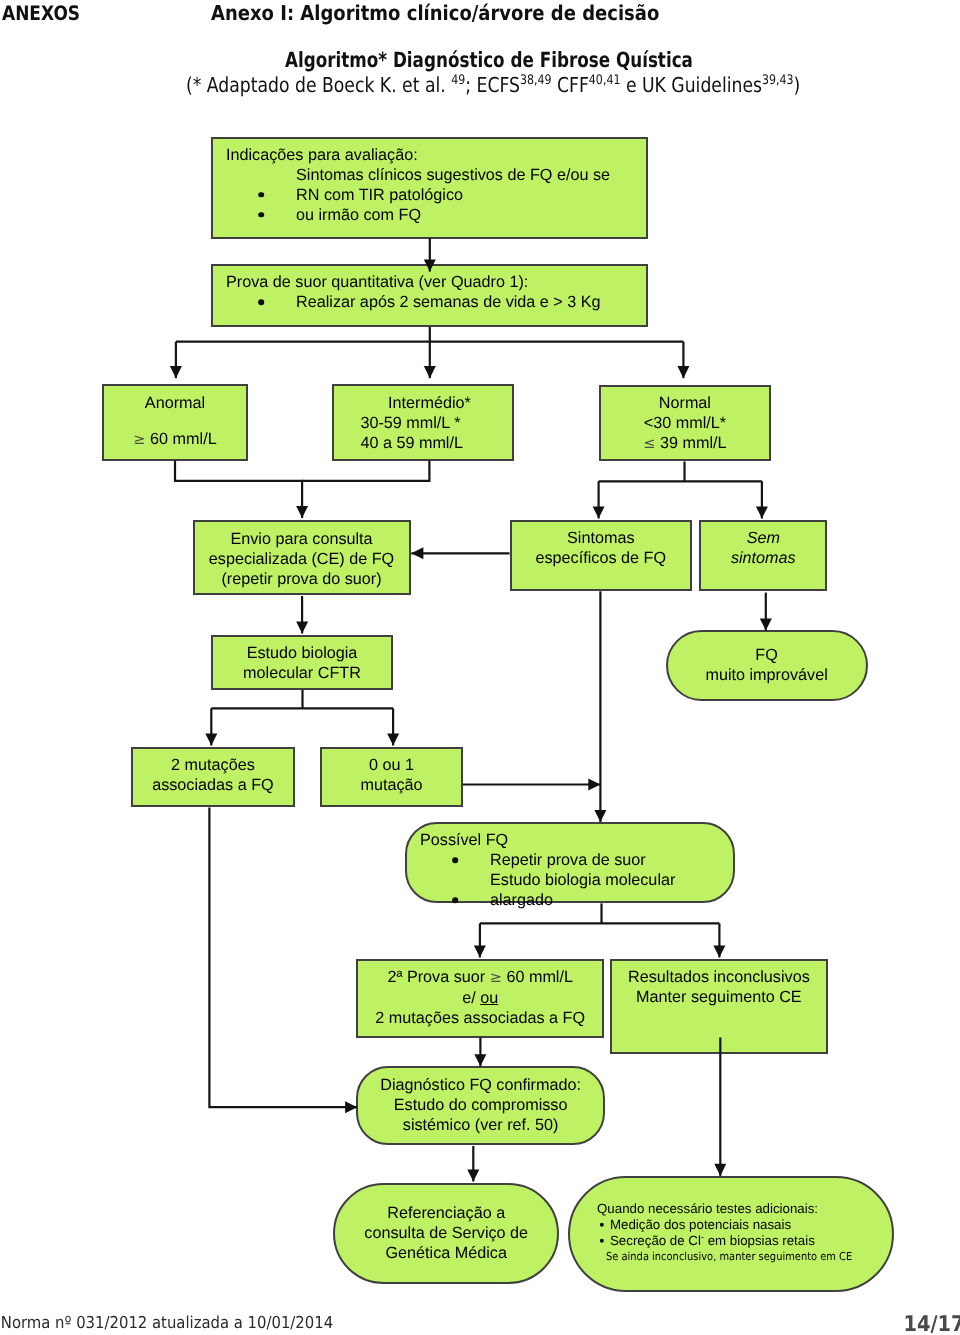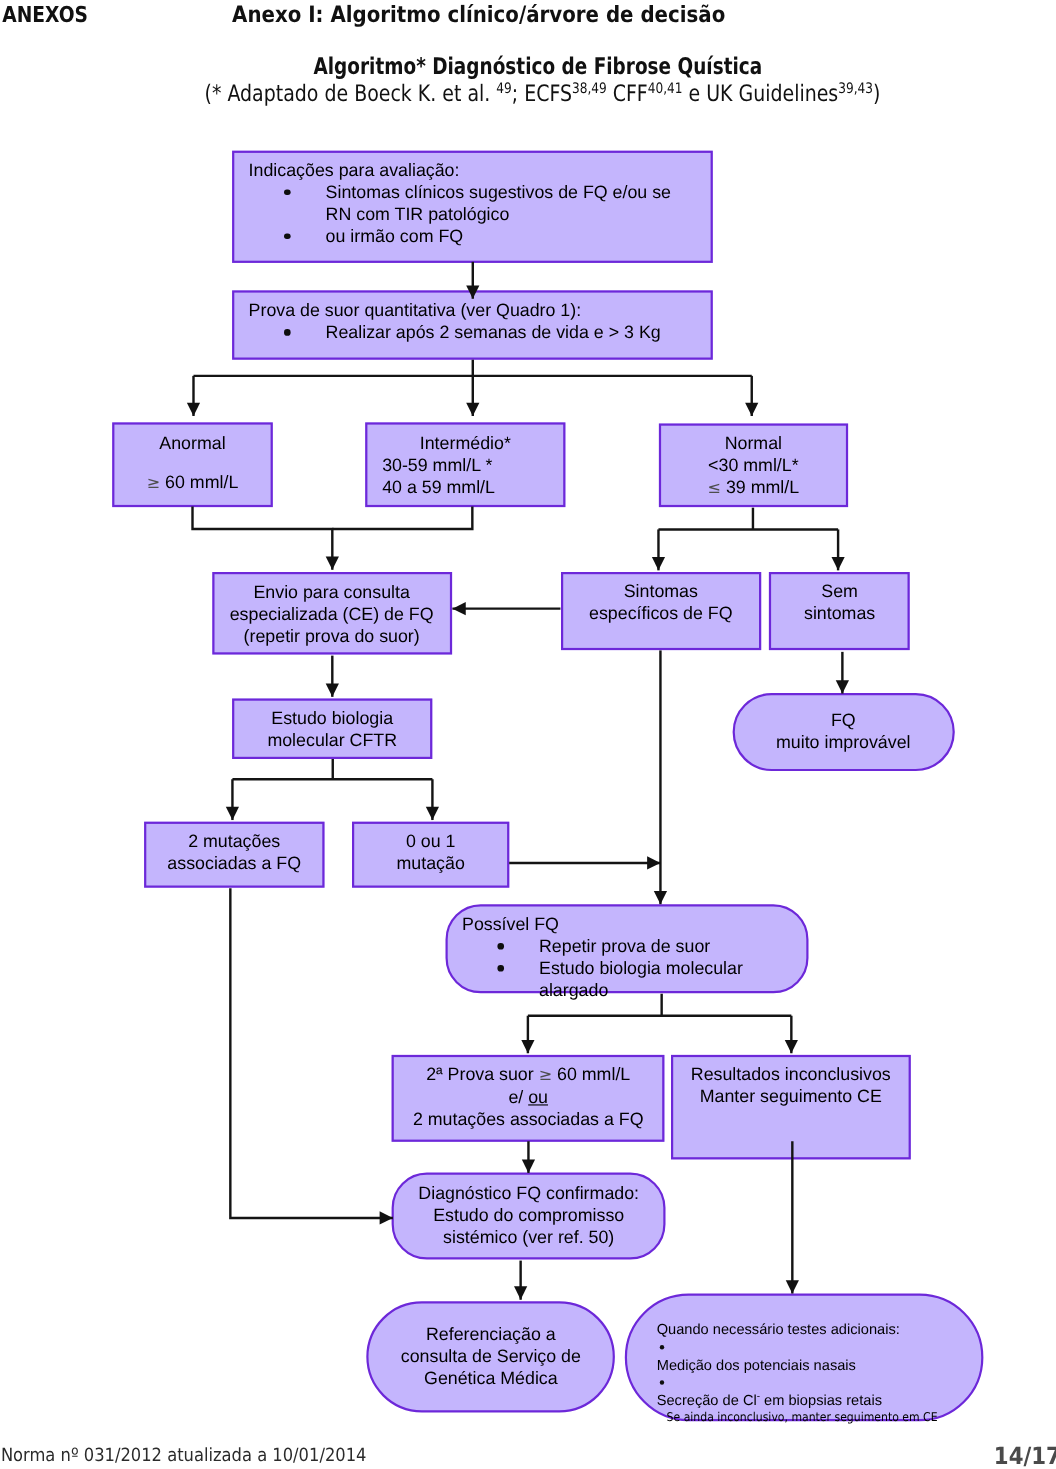--- a/index.html
+++ b/index.html
@@ -5,29 +5,29 @@
 <style>
   html,body{margin:0;padding:0;}
   body{width:960px;height:1335px;background:#fff;position:relative;overflow:hidden;
        font-family:"Liberation Sans",sans-serif;color:#000;-webkit-font-smoothing:antialiased;text-rendering:geometricPrecision;}
   #page{position:absolute;left:0;top:0;width:960px;height:1335px;}
   .abs{position:absolute;}
   
   .hdr{font-family:"DejaVu Sans",sans-serif;font-weight:bold;font-stretch:condensed;
        color:#111;white-space:nowrap;}
   
-  .box{position:absolute;border:2px solid #6d28d9;background:#c4b5fd;box-sizing:border-box;
+  .box{position:absolute;border:2px solid #404040;background:#bef264;box-sizing:border-box;
        font-size:16.2px;line-height:20px;text-align:center;
        display:flex;flex-direction:column;justify-content:flex-start;align-items:stretch;}
   .box.left{text-align:left;align-items:stretch;}
   .round{border-radius:999px;border-width:2px;
          justify-content:center;padding-top:0;}
   svg.lines{position:absolute;left:0;top:0;width:960px;height:1335px;overflow:visible;z-index:5;pointer-events:none;}
   .bullet-row{display:flex;}
-  .bullet-row{display:flex;align-items:flex-start;}
+  .bullet-row{display:flex;align-items:flex-end;}
   .bul{flex:0 0 auto;width:70px;height:20px;font-size:0;position:relative;}
   .bul::before{content:"";position:absolute;width:5.6px;height:5.6px;border-radius:50%;
        background:#0e0e0e;left:50%;top:10px;transform:translate(-50%,-50%);}
   .btxt{flex:1 1 auto;}
   .u{text-decoration:underline;}
   .sym{color:#4d4d4d;font-family:"DejaVu Sans",sans-serif;font-size:0.9em;}
   .ftr{font-family:"DejaVu Sans",sans-serif;font-size:14px;color:#3a3a3a;}
 
   
   #anexos-label{left:2px;top:2.5px;font-size:20px;line-height:20px;
@@ -45,39 +45,39 @@
   #ftr-left{left:0.8px;top:1314px;font-size:16.5px;line-height:18px;color:#2b2b2b;
        font-stretch:condensed;}
   #ftr-right{left:903.5px;top:1316px;font-size:21.5px;line-height:18px;color:#4a4a4a;
        font-stretch:condensed;font-weight:bold;}
 
   
   .box{padding-top:6.3px;}
   #b-indicacoes{left:211px;top:136.6px;width:437px;height:102.6px;padding:6.3px 6px 0 13px;}
   #b-prova{left:211px;top:264px;width:437px;height:62.8px;padding:6.3px 6px 0 13px;}
   #b-anormal{left:102px;top:384.4px;width:146px;height:76.2px;gap:16px;}
-  #b-intermedio{left:332px;top:384.4px;width:182px;height:76.2px;}
+  #b-intermedio{left:332px;top:384.4px;width:182px;height:76.2px;padding-left:13px;}
   #b-intermedio [data-name="intermedio-line-2"],
   #b-intermedio [data-name="intermedio-line-3"]{text-align:left;padding-left:13.4px;}
   #b-normal{left:598.8px;top:384.6px;width:172.2px;height:76.3px;}
   #b-envio{left:192.5px;top:520.3px;width:218px;height:75.2px;}
   #b-sintomas{left:509.5px;top:520px;width:182.5px;height:70.8px;}
-  #b-semsint{left:699.4px;top:520px;width:127.8px;height:70.8px;}
+  #b-semsint{left:699.4px;top:520px;width:127.8px;height:70.8px;font-style:italic;}
   #b-estudo{left:211.1px;top:635px;width:181.8px;height:55px;}
   #b-improvavel{left:665.6px;top:629.6px;width:202px;height:71.4px;padding-bottom:7px;}
   #b-2mut{left:131px;top:747.1px;width:163.8px;height:60.4px;}
   #b-0mut{left:320px;top:747.1px;width:143px;height:60.4px;}
   #b-possivel{left:405px;top:822.1px;width:330px;height:81.3px;padding:6.3px 6px 0 13px;border-radius:32px;}
   #b-2prova{left:356.4px;top:958.8px;width:247.6px;height:79.2px;}
   #b-result{left:609.9px;top:958.8px;width:218px;height:95px;}
   #b-diag{left:356.3px;top:1066.3px;width:248.7px;height:78.7px;border-radius:32px;}
   #b-refer{left:333.4px;top:1182.7px;width:225.7px;height:101.3px;padding-bottom:7px;}
   #b-testes{left:568px;top:1176px;width:326px;height:116px;padding:23px 6px 0 27px;
        justify-content:flex-start;font-size:13.3px;line-height:16px;}
-  #b-testes .bullet-row{align-items:flex-start;flex-direction:column;}
+  #b-testes .bullet-row{align-items:flex-start;}
   #b-testes .bul{width:16px;height:16px;margin-left:-3px;}
   #b-testes .bul::before{width:4.4px;height:4.4px;top:8px;}
   #b-testes .note{font-family:"DejaVu Sans",sans-serif;font-stretch:condensed;
        font-size:11px;line-height:16px;padding-left:9px;white-space:nowrap;}
   #b-testes sup{font-size:0.68em;vertical-align:super;line-height:0;}
 </style>
 </head>
 <body>
 
 <div id="page">

